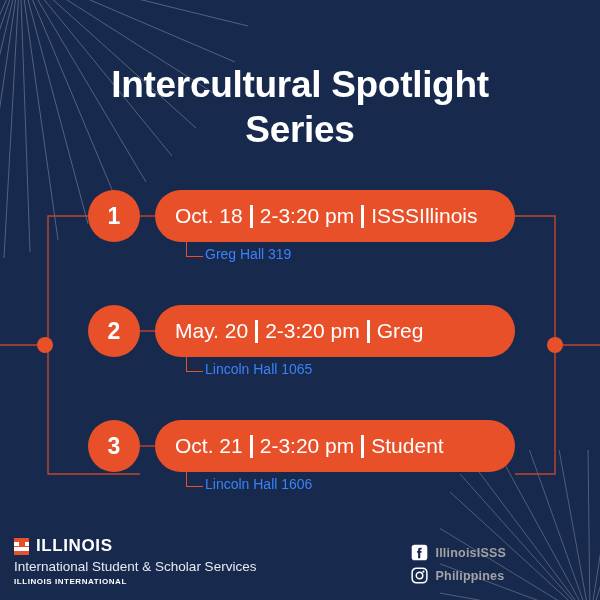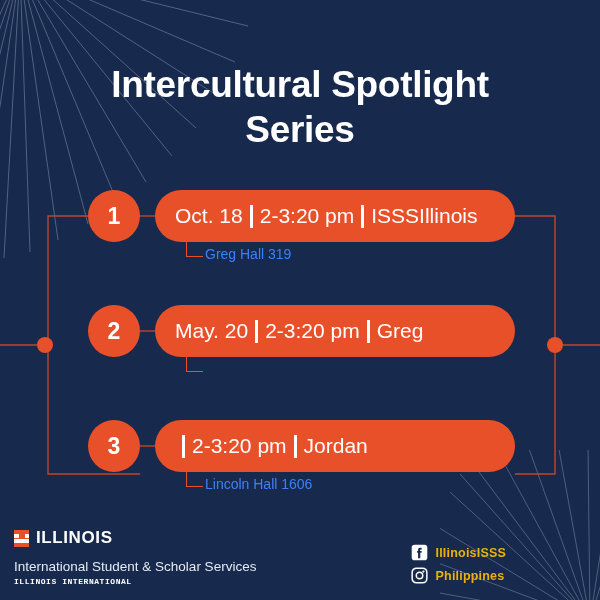--- a/index.html
+++ b/index.html
@@ -178,46 +178,45 @@
   }
   .brand-word {
     color: #ffffff;
     font-size: 17px;
     font-weight: bold;
     letter-spacing: 0.6px;
   }
   .brand-sub {
     color: #e6eaf0;
     font-size: 13.5px;
-    margin-top: 11px;
+    margin-top: 3px;
   }
   .brand-tag {
     color: #ffffff;
     font-size: 8px;
     font-weight: bold;
     letter-spacing: 0.55px;
     margin-top: 3px;
-    font-family: Liberation Mono, monospace;
   }
 
   .socials {
     position: absolute;
     right: 14px;
     bottom: 16px;
     display: flex;
     flex-direction: column;
     gap: 6px;
   }
   .social-row {
     display: flex;
     align-items: center;
     gap: 8px;
   }
   .social-handle {
-    color: #eab308;
+    color: #a3a3a3;
     font-size: 12.5px;
     font-weight: bold;
     letter-spacing: 0.2px;
   }
   .social-ic { width: 17px; height: 17px; flex: 0 0 auto; display:block; }
 </style>
 </head>
 <body>
 
 <div class="poster">
@@ -305,29 +304,31 @@
     <div class="row row-2">
       <div class="num-circle">2</div>
       <div class="pill">
         <span class="txt">May. 20</span>
         <span class="sep"></span>
         <span class="txt">2-3:20 pm</span>
         <span class="sep"></span>
         <span class="txt">Greg</span>
       </div>
       <div class="loc-elbow"></div>
+      <div class="loc">Lincoln Hall 1065</div>
     </div>
 
     <div class="row row-3">
       <div class="num-circle">3</div>
       <div class="pill">
+        <span class="txt">Oct. 21</span>
         <span class="sep"></span>
         <span class="txt">2-3:20 pm</span>
         <span class="sep"></span>
-        <span class="txt">Jordan</span>
+        <span class="txt">Student</span>
       </div>
       <div class="loc-elbow"></div>
       <div class="loc">Lincoln Hall 1606</div>
     </div>
   </div>
 
   <div class="footer">
 
     <div class="brand">
       <div class="brand-top">

